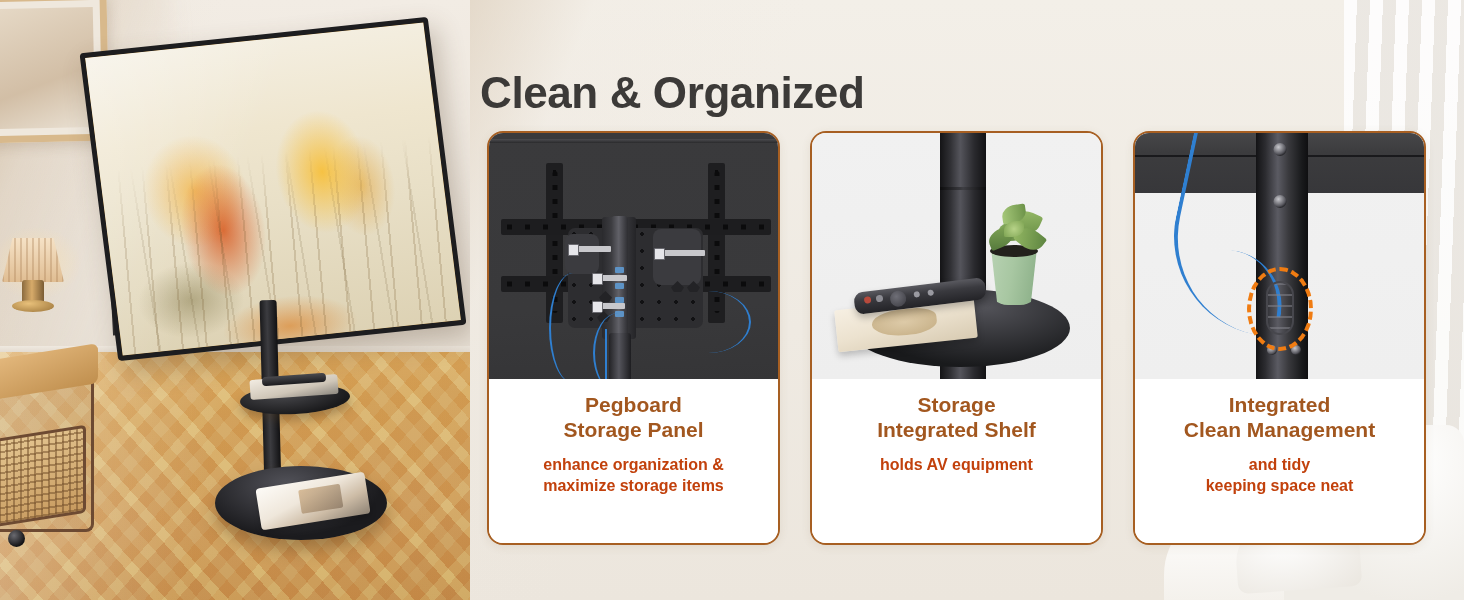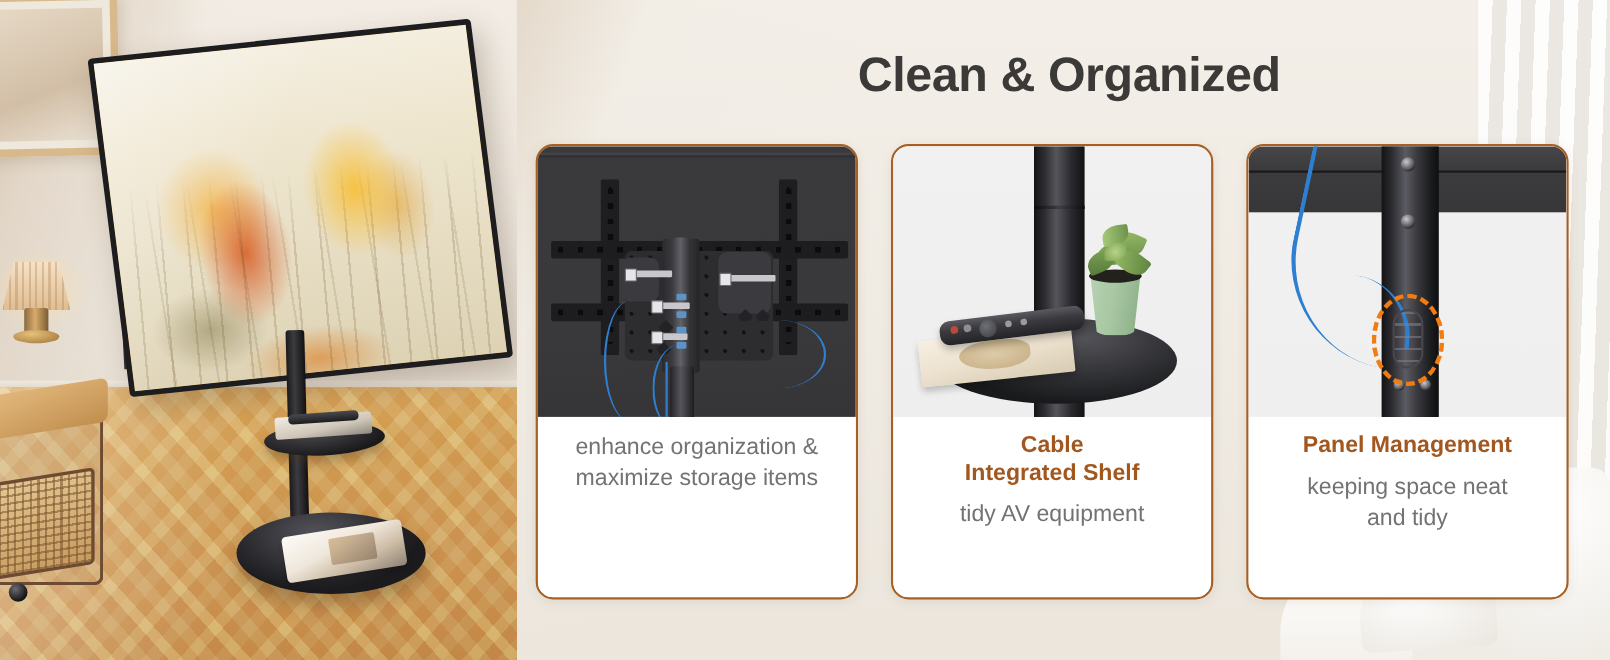--- a/index.html
+++ b/index.html
@@ -234,22 +234,21 @@
   .bg-wall{
     position:absolute; left:430px; top:0; width:1034px; height:600px;
     background:
       linear-gradient(112deg, rgba(214,196,173,.65) 0%, rgba(240,233,224,.2) 13%, rgba(248,245,240,0) 30%),
       linear-gradient(180deg,#f3efe8 0%, #efeae2 55%, #ece6dd 100%);
     z-index:0;
   }
 
   
   .headline{
-    position:absolute; left:0; top:44px; width:1464px;
-    text-align:center;
+    position:absolute; left:0; top:68px; width:1464px;
     z-index:4;
     pointer-events:none;
   }
   .headline span{
     display:inline-block;
     margin-left:480px;
     font-size:44px;
     font-weight:bold;
     color:#3c3a38;
     letter-spacing:-.4px;
@@ -288,23 +287,24 @@
     text-align:center;
   }
   .card-title{
     color:#a2571f;
     font-size:21px;
     font-weight:bold;
     line-height:1.18;
     margin-bottom:11px;
   }
   .card-desc{
-    color:#737373;
-    font-size:21px;
+    color:#c2410c;
+    font-size:16px;
     line-height:1.34;
+    font-weight:bold;
   }
 
   
   .m1{ background: linear-gradient(178deg,#3a3a3c 0%, #39393b 70%, #353537 100%); }
   .m1 .tv-top-edge{
     position:absolute; left:0; top:6px; width:100%; height:4px;
     background: linear-gradient(180deg,#4c4c50,#2a2a2c);
   }
   .vesa-v{
     position:absolute; width:17px; background:#1e1e20; border-radius:2px;
@@ -546,20 +546,24 @@
         <div class="plug" style="left:182px; top:148px;"></div>
         <div class="plug" style="left:198px; top:148px;"></div>
 
         <div class="cable" style="left:60px; top:140px; width:48px; height:110px; border-top:none; border-right:none; border-bottom:none;"></div>
         <div class="cable" style="left:104px; top:180px; width:50px; height:80px; border-top:none; border-right:none; border-bottom:none;"></div>
         <div class="cable" style="left:176px; top:158px; width:86px; height:62px; border-top:none; border-left:none; border-bottom:none;"></div>
         <div class="cable" style="left:116px; top:196px; width:6px; height:52px; border-top:none; border-right:none; border-bottom:none; border-radius:0;"></div>
       </div>
 
       <div class="card-body">
+        <div class="card-title">
+          <div>Pegboard</div>
+          <div>Storage Panel</div>
+        </div>
         <div class="card-desc">
           <div>enhance organization &amp;</div>
           <div>maximize storage items</div>
         </div>
       </div>
     </div>
 
     <div class="card">
       <div class="card-media m2">
         <div class="pole2"></div>
@@ -580,25 +584,25 @@
           <span class="btn" style="left:10px; top:5px; width:7px; height:7px; background:#b84a3c;"></span>
           <span class="btn" style="left:22px; top:5px; width:7px; height:7px; background:#8d8d94;"></span>
           <span class="btn" style="left:36px; top:3px; width:16px; height:16px; background:radial-gradient(circle at 40% 35%,#6f6f77,#3a3a40);"></span>
           <span class="btn" style="left:60px; top:6px; width:6px; height:6px; background:#9a9aa1;"></span>
           <span class="btn" style="left:74px; top:6px; width:6px; height:6px; background:#9a9aa1;"></span>
         </div>
       </div>
 
       <div class="card-body">
         <div class="card-title">
-          <div>Cable</div>
+          <div>Storage</div>
           <div>Integrated Shelf</div>
         </div>
         <div class="card-desc">
-          <div>tidy AV equipment</div>
+          <div>holds AV equipment</div>
         </div>
       </div>
     </div>
 
     <div class="card">
       <div class="card-media m3">
         <div class="tvbar3"></div>
         <div class="pole3"></div>
         <div class="screw3" style="top:10px;"></div>
         <div class="screw3" style="top:62px;"></div>
@@ -607,23 +611,24 @@
 
         <div class="cable3"></div>
         <div class="cable3b"></div>
 
         <div class="slot3"></div>
         <div class="dash-oval"></div>
       </div>
 
       <div class="card-body">
         <div class="card-title">
-          <div>Panel Management</div>
+          <div>Integrated</div>
+          <div>Clean Management</div>
         </div>
         <div class="card-desc">
+          <div>and tidy</div>
           <div>keeping space neat</div>
-          <div>and tidy</div>
         </div>
       </div>
     </div>
 
   </div>
 </div>
 
 </body></html>

